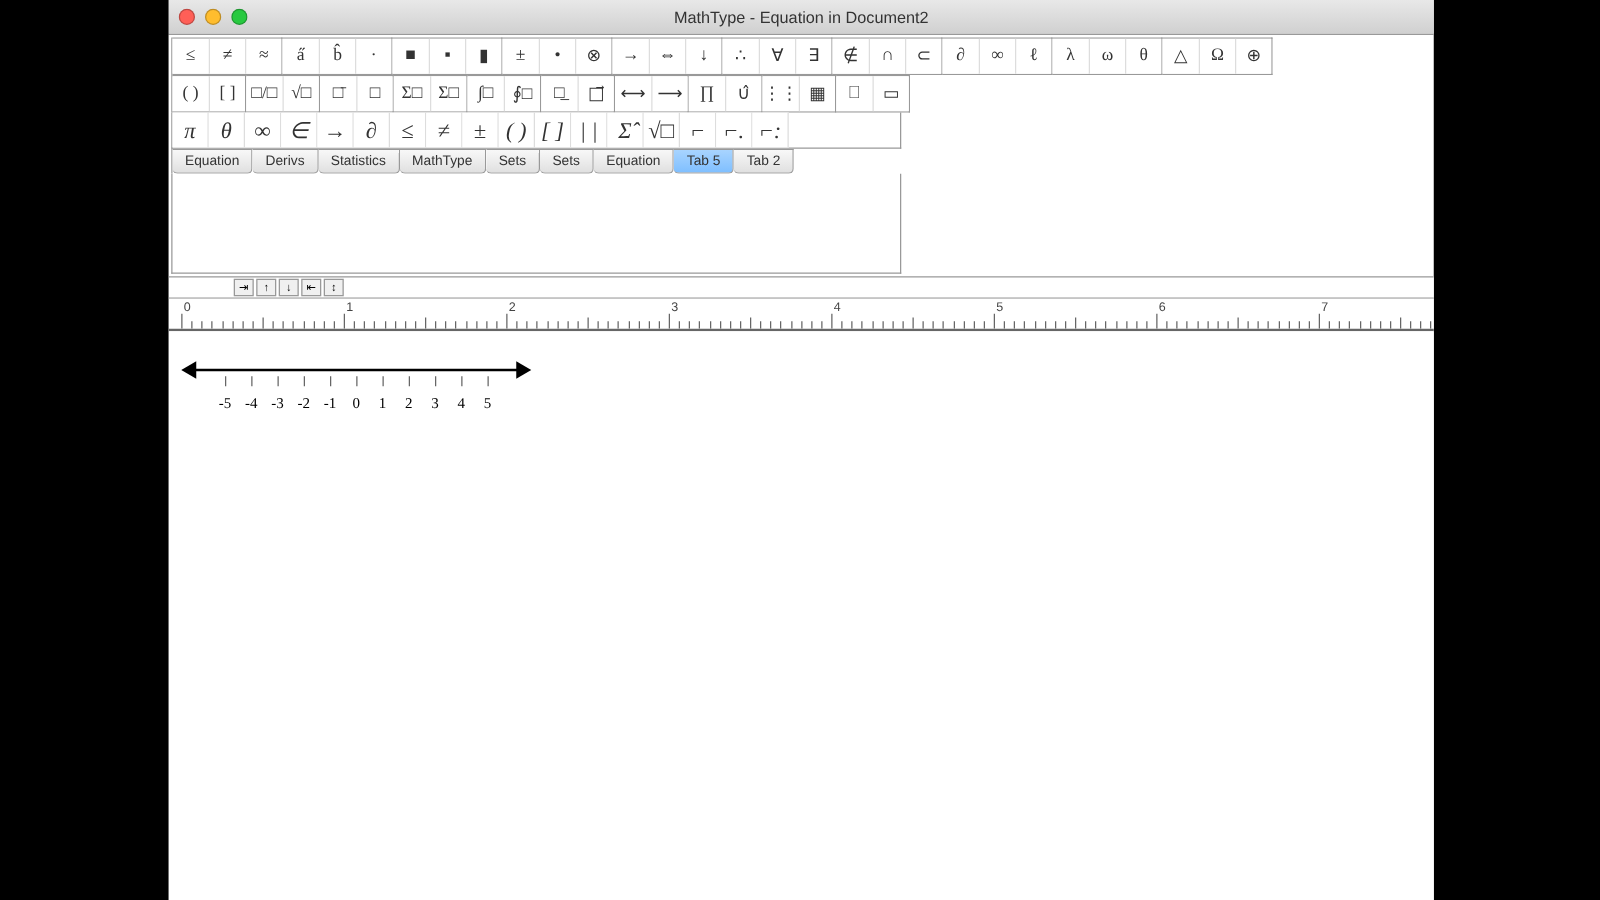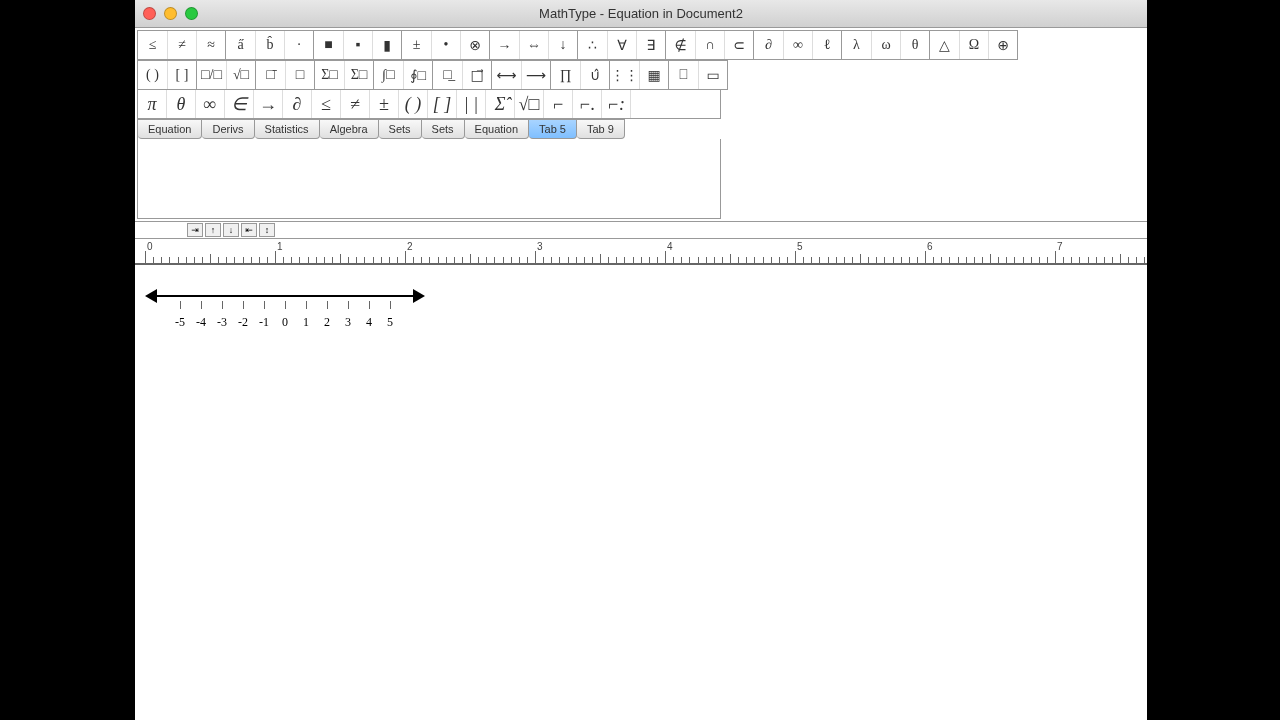--- a/index.html
+++ b/index.html
@@ -164,26 +164,26 @@
         <div class="sym-btn">Σ̂</div>
         <div class="sym-btn">√□</div>
         <div class="sym-btn">⌐</div>
         <div class="sym-btn">⌐.</div>
         <div class="sym-btn">⌐:</div>
       </div>
     <div class="tab-row" id="tabrow">
         <div class="tab">Equation</div>
         <div class="tab">Derivs</div>
         <div class="tab">Statistics</div>
-        <div class="tab">Algebra</div>
+        <div class="tab">MathType</div>
         <div class="tab">Sets</div>
         <div class="tab">Sets</div>
         <div class="tab">Equation</div>
         <div class="tab active">Tab 5</div>
-        <div class="tab">Tab 9</div>
+        <div class="tab">Tab 2</div>
       </div>
     <div class="tab-content"></div>
   </div>
 
   <div class="ruler-controls" id="rctrl">
       <div class="rc-btn">⇥</div>
       <div class="rc-btn">↑</div>
       <div class="rc-btn">↓</div>
       <div class="rc-btn">⇤</div>
       <div class="rc-btn">↕</div>

